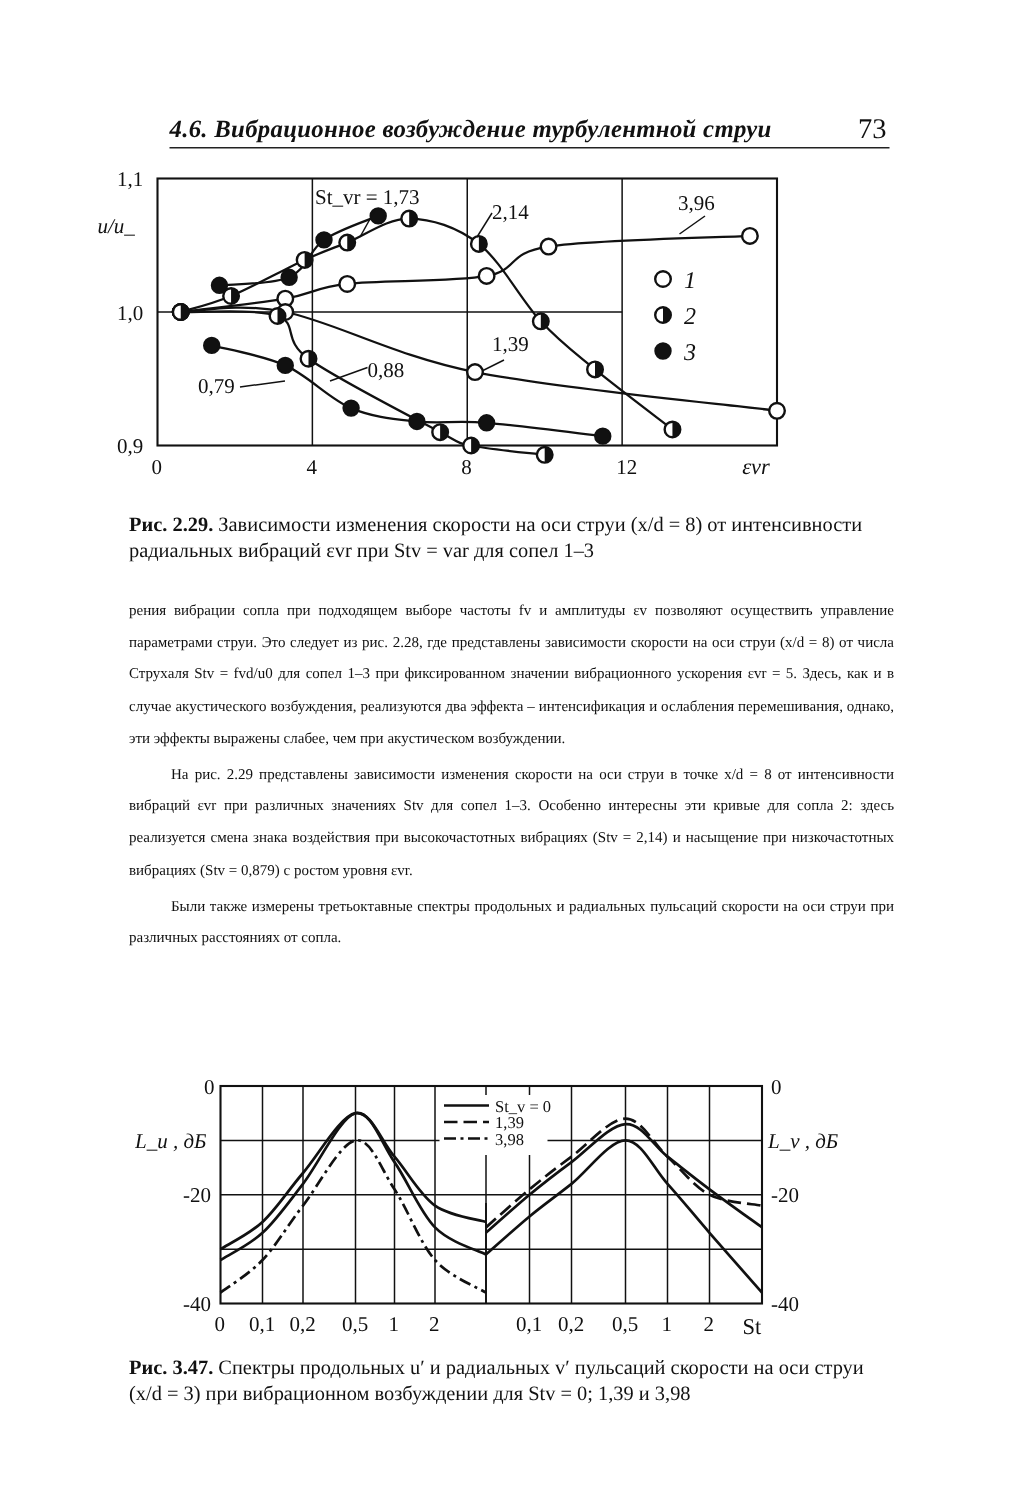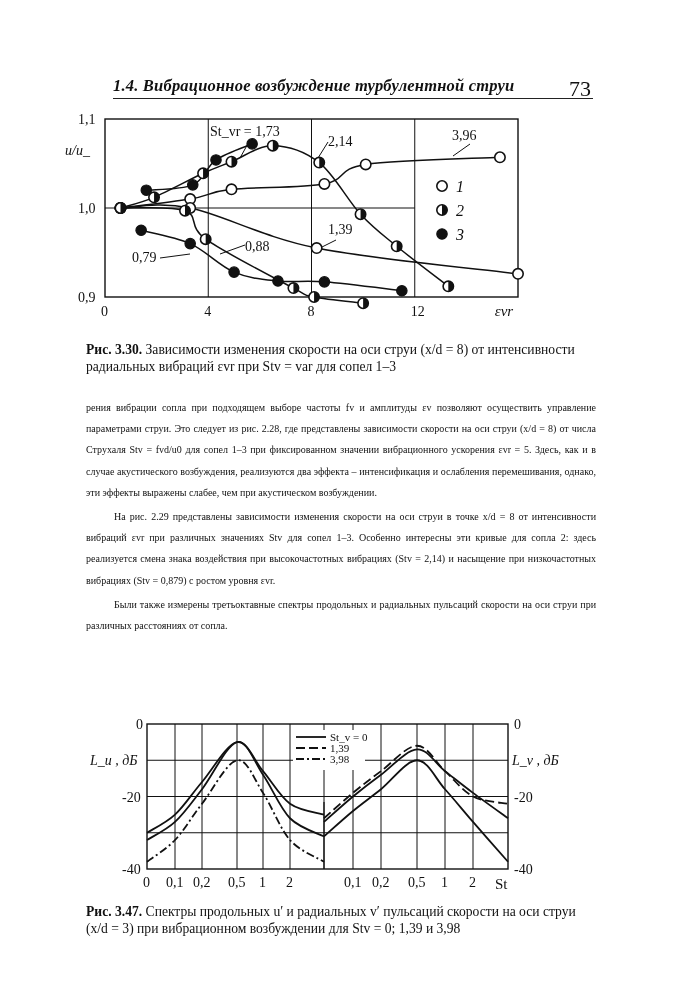--- a/index.html
+++ b/index.html
@@ -3,33 +3,33 @@
 <meta charset="utf-8">
 <style>
   html, body { margin:0; padding:0; background:#ffffff; }
   body { width:684px; height:1000px; position:relative; overflow:hidden;
          font-family:"Liberation Serif", "DejaVu Serif", serif; color:#111; }
   .abs { position:absolute; }
   .running-head { left:113px; top:74px; width:480px; height:24px;
                   border-bottom:1.3px solid #222; }
   .running-title { position:absolute; left:0; top:2px; font-style:italic; font-weight:bold;
                    font-size:16.5px; letter-spacing:0.2px; }
-  .page-number { position:absolute; right:2px; top:2px; font-size:22px; }
+  .page-number { position:absolute; right:2px; top:2px; font-size:19px; }
   .caption { font-size:13.6px; line-height:17px; }
   .caption b { font-weight:bold; }
   .body-text { left:86px; width:510px; font-size:10px; line-height:21.2px; text-align:justify; }
   .body-text p { margin:0; }
   .indent { text-indent:28px; }
   svg text { font-family:"Liberation Serif", "DejaVu Serif", serif; fill:#111; }
 </style>
 </head>
 <body>
 
 <div class="abs running-head">
-  <span class="running-title">1.4. Вибрационное возбуждение турбулентной струи</span>
+  <span class="running-title">4.6. Вибрационное возбуждение турбулентной струи</span>
   <span class="page-number">73</span>
 </div>
 
 <svg id="fig229" class="abs" style="left:60px; top:110px;" width="500" height="220">
     <rect x="45" y="9" width="413" height="178" fill="none" stroke="#111" stroke-width="1.4"></rect>
     <line x1="148.25" y1="9" x2="148.25" y2="187" stroke="#111" stroke-width="1"></line>
     <line x1="251.5" y1="9" x2="251.5" y2="187" stroke="#111" stroke-width="1"></line>
     <line x1="354.75" y1="9" x2="354.75" y2="187" stroke="#111" stroke-width="1"></line>
     <line x1="45" y1="98.00000000000004" x2="354.75" y2="98.00000000000004" stroke="#111" stroke-width="1"></line>
     <text x="41" y="206" font-size="14">0</text>
@@ -144,21 +144,21 @@
     <g>
       <circle cx="382" cy="100" r="5.2" fill="#fff" stroke="#111" stroke-width="1.6"></circle>
       <path d="M382,94.8 A5.2,5.2 0 0,1 382,105.2 Z" fill="#111"></path>
     </g>
     <text x="396" y="106" font-size="16" font-style="italic">2</text>
     <circle cx="382" cy="124" r="5.2" fill="#111" stroke="#111" stroke-width="1.2"></circle>
     <text x="396" y="130" font-size="16" font-style="italic">3</text>
   </svg>
 
 <div class="abs caption" style="left:86px; top:341px; width:500px;">
-  <b>Рис. 3.30.</b>
+  <b>Рис. 2.29.</b>
   <span>Зависимости изменения скорости на оси струи (x/d = 8) от интенсивности радиальных вибраций εvr при Stv = var для сопел 1–3</span>
 </div>
 
 <div class="abs body-text" style="top:397px;">
   <p>рения вибрации сопла при подходящем выборе частоты fv и амплитуды εv позволяют осуществить управление параметрами струи. Это следует из рис. 2.28, где представлены зависимости скорости на оси струи (x/d = 8) от числа Струхаля Stv = fvd/u0 для сопел 1–3 при фиксированном значении вибрационного ускорения εvr = 5. Здесь, как и в случае акустического возбуждения, реализуются два эффекта – интенсификация и ослабления перемешивания, однако, эти эффекты выражены слабее, чем при акустическом возбуждении.</p>
   <p class="indent" style="margin-top:3px;">На рис. 2.29 представлены зависимости изменения скорости на оси струи в точке x/d = 8 от интенсивности вибраций εvr при различных значениях Stv для сопел 1–3. Особенно интересны эти кривые для сопла 2: здесь реализуется смена знака воздействия при высокочастотных вибрациях (Stv = 2,14) и насыщение при низкочастотных вибрациях (Stv = 0,879) с ростом уровня εvr.</p>
   <p class="indent" style="margin-top:3px;">Были также измерены третьоктавные спектры продольных и радиальных пульсаций скорости на оси струи при различных расстояниях от сопла.</p>
 </div>
 
 <svg id="fig230" class="abs" style="left:90px; top:712px;" width="480" height="180">

